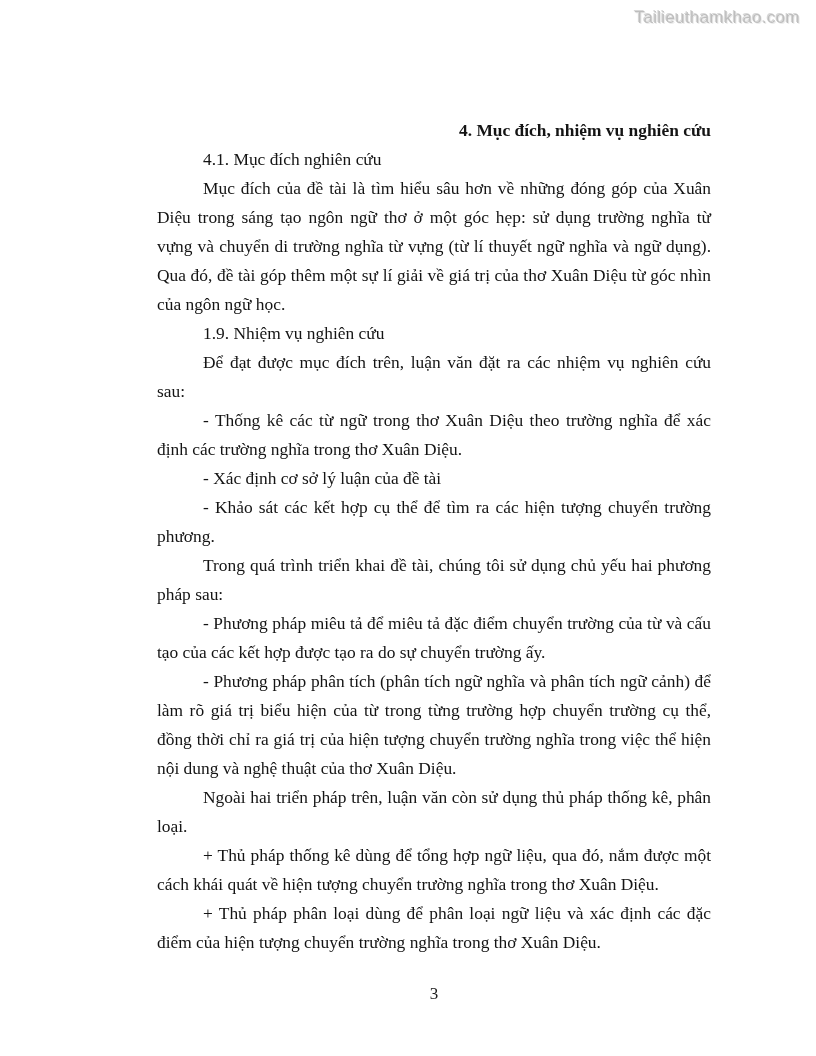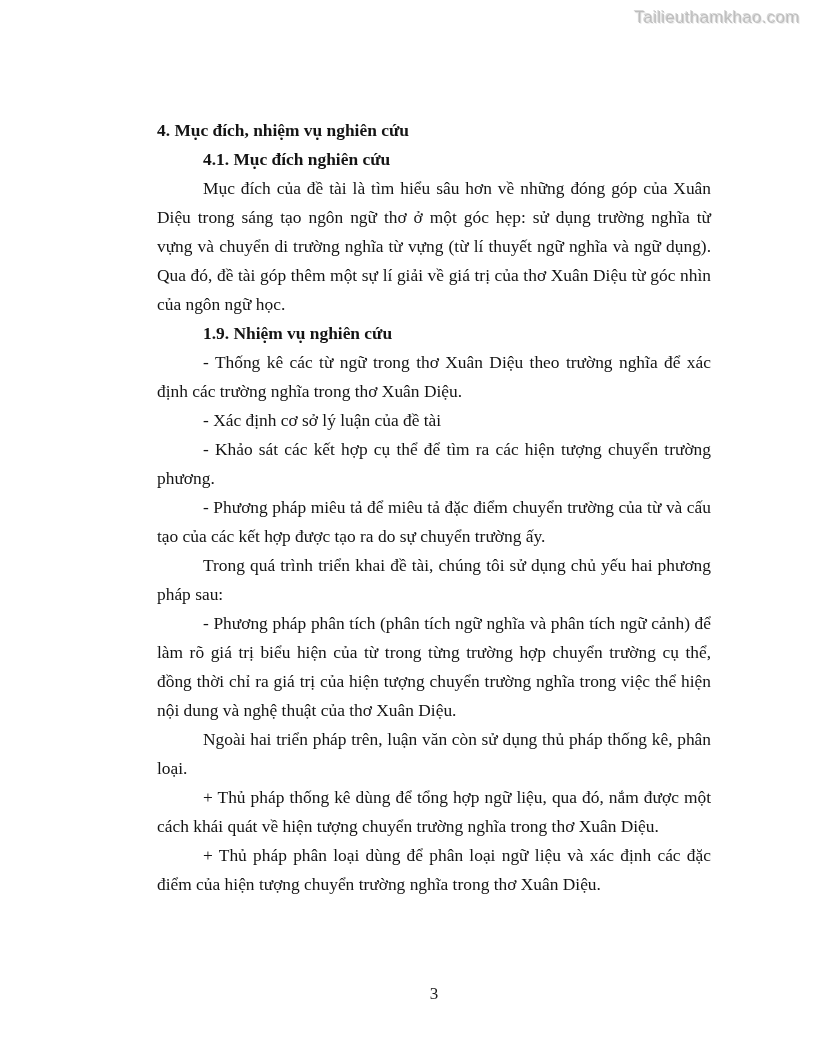--- a/index.html
+++ b/index.html
@@ -37,24 +37,24 @@
     text-align: justify;
   }
   .content p {
     margin: 0;
     padding: 0;
     text-indent: 46px;
   }
   .content p.h1 {
     font-weight: 700;
     text-indent: 0;
-    text-align: left;
+    text-align: right;
   }
   .content p.h2 {
-    font-weight: 700;
+    font-weight: 400;
     text-align: left;
   }
   .pagenum {
     position: absolute;
     left: 157px;
     top: 984px;
     width: 554px;
     text-align: center;
     font-size: 17px;
     color: #1d1d1d;
@@ -64,25 +64,26 @@
 <body>
 
 <div class="page">
   <div class="watermark">Tailieuthamkhao.com</div>
 
   <div class="content">
       <p class="h1">4. Mục đích, nhiệm vụ nghiên cứu</p>
       <p class="h2">4.1. Mục đích nghiên cứu</p>
       <p class="p">Mục đích của đề tài là tìm hiểu sâu hơn về những đóng góp của Xuân Diệu trong sáng tạo ngôn ngữ thơ ở một góc hẹp: sử dụng trường nghĩa từ vựng và chuyển di trường nghĩa từ vựng (từ lí thuyết ngữ nghĩa và ngữ dụng). Qua đó, đề tài góp thêm một sự lí giải về giá trị của thơ Xuân Diệu từ góc nhìn của ngôn ngữ học.</p>
       <p class="h2">1.9. Nhiệm vụ nghiên cứu</p>
+      <p class="p">Để đạt được mục đích trên, luận văn đặt ra các nhiệm vụ nghiên cứu sau:</p>
       <p class="p">- Thống kê các từ ngữ trong thơ Xuân Diệu theo trường nghĩa để xác định các trường nghĩa trong thơ Xuân Diệu.</p>
       <p class="p">- Xác định cơ sở lý luận của đề tài</p>
       <p class="p">- Khảo sát các kết hợp cụ thể để tìm ra các hiện tượng chuyển trường phương.</p>
+      <p class="p">Trong quá trình triển khai đề tài, chúng tôi sử dụng chủ yếu hai phương pháp sau:</p>
       <p class="p">- Phương pháp miêu tả để miêu tả đặc điểm chuyển trường của từ và cấu tạo của các kết hợp được tạo ra do sự chuyển trường ấy.</p>
-      <p class="p">Trong quá trình triển khai đề tài, chúng tôi sử dụng chủ yếu hai phương pháp sau:</p>
       <p class="p">- Phương pháp phân tích (phân tích ngữ nghĩa và phân tích ngữ cảnh) để làm rõ giá trị biểu hiện của từ trong từng trường hợp chuyển trường cụ thể, đồng thời chỉ ra giá trị của hiện tượng chuyển trường nghĩa trong việc thể hiện nội dung và nghệ thuật của thơ Xuân Diệu.</p>
       <p class="p">Ngoài hai triển pháp trên, luận văn còn sử dụng thủ pháp thống kê, phân loại.</p>
       <p class="p">+ Thủ pháp thống kê dùng để tổng hợp ngữ liệu, qua đó, nắm được một cách khái quát về hiện tượng chuyển trường nghĩa trong thơ Xuân Diệu.</p>
       <p class="p">+ Thủ pháp phân loại dùng để phân loại ngữ liệu và xác định các đặc điểm của hiện tượng chuyển trường nghĩa trong thơ Xuân Diệu.</p>
     </div>
 
   <div class="pagenum">3</div>
 </div>
 
 </body></html>

